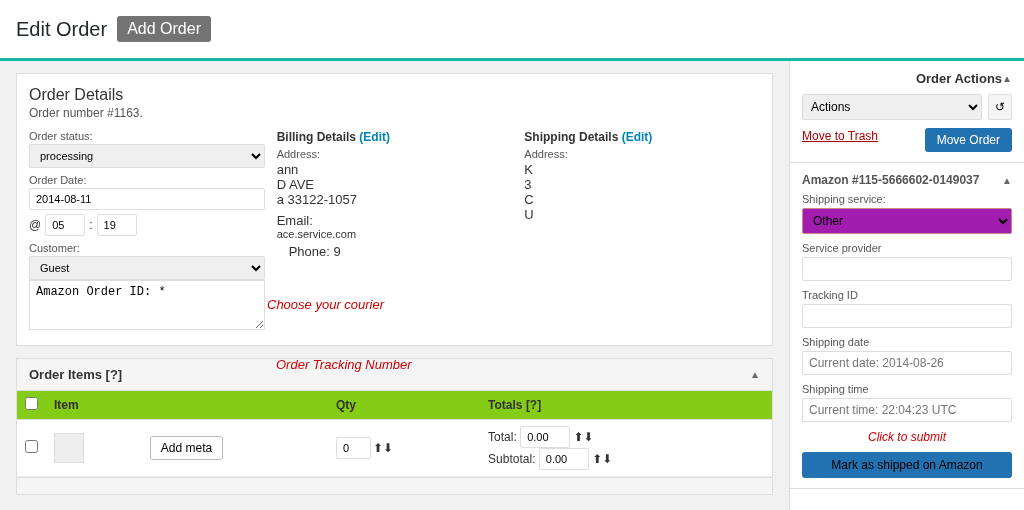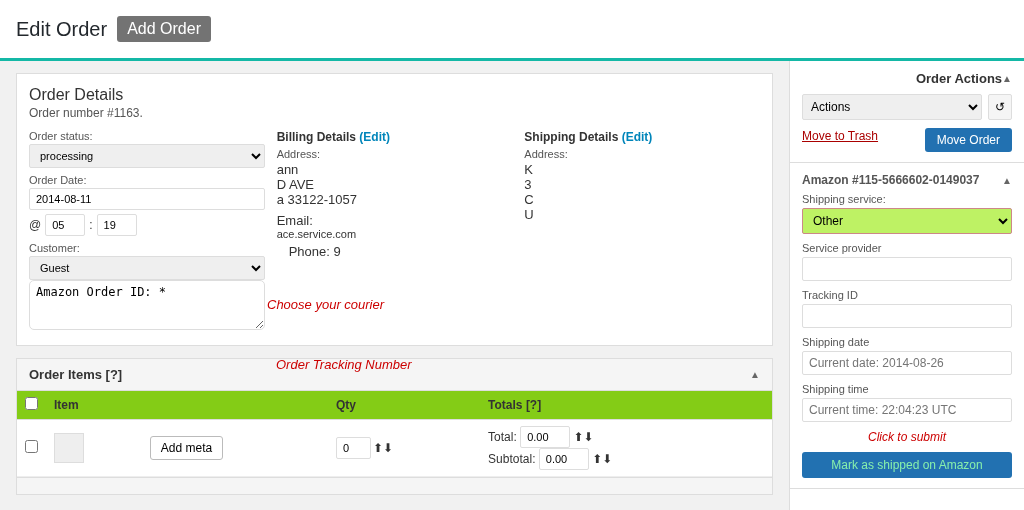--- a/index.html
+++ b/index.html
@@ -18,21 +18,21 @@
     .order-number { font-size: 12px; color: #555; margin-bottom: 10px; }
 
     .details-grid { display: grid; grid-template-columns: 1fr 1fr 1fr; gap: 12px; }
     .detail-col label { font-weight: bold; font-size: 12px; display: block; margin-bottom: 4px; }
     .detail-col .link { color: #0085ba; text-decoration: none; }
     .field-label { font-size: 11px; color: #555; margin-bottom: 2px; }
     select, input[type="text"] { width: 100%; border: 1px solid #ddd; padding: 4px 6px; font-size: 11px; border-radius: 2px; }
     .time-row { display: flex; align-items: center; gap: 4px; margin-top: 4px; }
     .time-row span { font-size: 12px; }
     .time-input { width: 40px !important; }
-    textarea { width: 100%; border: 1px solid #ddd; padding: 4px 6px; font-size: 12px; border-radius: 5px; resize: vertical; height: 50px; }
+    textarea { width: 100%; border: 1px solid #ddd; padding: 4px 6px; font-size: 12px; border-radius: 0; resize: vertical; height: 50px; font-family: Liberation Mono, monospace; }
 
     .order-items-box { background: #fff; border: 1px solid #ddd; }
     .order-items-header { background: #f5f5f5; border-bottom: 1px solid #ddd; padding: 8px 12px; font-weight: bold; display: flex; justify-content: space-between; align-items: center; }
     .items-table { width: 100%; border-collapse: collapse; }
     .items-table th { background: #84cc16; border-bottom: 1px solid #ddd; padding: 6px 8px; text-align: left; font-size: 12px; }
     .items-table td { padding: 6px 8px; border-bottom: 1px solid #eee; font-size: 12px; vertical-align: middle; }
     .items-table .qty-cell { display: flex; align-items: center; gap: 2px; }
     .item-actions-row { padding: 8px 12px; border-top: 1px solid #ddd; display: flex; align-items: center; gap: 8px; background: #f5f5f5; }
     .action-btn { background: #fff; border: 1px solid #bbb; padding: 4px 10px; border-radius: 3px; cursor: pointer; font-size: 12px; }
 
@@ -46,21 +46,21 @@
     .reload-btn { border: 1px solid #ddd; background: #f5f5f5; padding: 4px 6px; border-radius: 2px; cursor: pointer; font-size: 12px; }
     .trash-btn { color: #a00; background: none; border: none; cursor: pointer; font-size: 12px; text-decoration: underline; }
     .save-order-btn { background: #2271b1; color: #fff; border: none; padding: 5px 12px; border-radius: 3px; cursor: pointer; font-size: 12px; float: right; }
 
     .amazon-section { border-bottom: 1px solid #ddd; padding: 10px 12px; }
     .amazon-title { font-size: 12px; font-weight: bold; color: #555; margin-bottom: 6px; display: flex; justify-content: space-between; align-items: center; }
     .form-group { margin-bottom: 8px; }
     .form-group label { font-size: 11px; color: #555; display: block; margin-bottom: 3px; }
     .form-group input, .form-group select { width: 100%; border: 1px solid #ddd; padding: 4px 6px; font-size: 12px; border-radius: 2px; }
     .shipping-select { background: #fff3f3; border-color: #e88; }
-    .mark-shipped-btn { background: #2271b1; color: #86efac; border: none; padding: 6px 10px; border-radius: 3px; cursor: pointer; font-size: 12px; width: 100%; margin-top: 4px; }
+    .mark-shipped-btn { background: #2271b1; color: #000000; border: none; padding: 6px 10px; border-radius: 3px; cursor: pointer; font-size: 12px; width: 100%; margin-top: 4px; }
 
     
     input[type="checkbox"] { width: auto; }
 
     .chevron { font-size: 10px; color: #666; }
     .section-toggle { cursor: pointer; }
 
     .clearfix::after { content: ''; display: table; clear: both; }
   </style>
 </head>
@@ -210,21 +210,21 @@
     </div>
 
     <div class="amazon-section">
       <div class="amazon-title">
         <span>Amazon #115-5666602-0149037</span>
         <span class="chevron section-toggle">▲</span>
       </div>
 
       <div class="form-group">
         <label>Shipping service:</label>
-        <select class="shipping-select" style="background:#bef264; border-color:#cc8888;">
+        <select class="shipping-select" style="background:#a21caf; border-color:#cc8888;">
           <option>Other</option>
         </select>
       </div>
 
       <div class="form-group">
         <label>Service provider</label>
         <input type="text" style="">
       </div>
 
       <div class="form-group">

